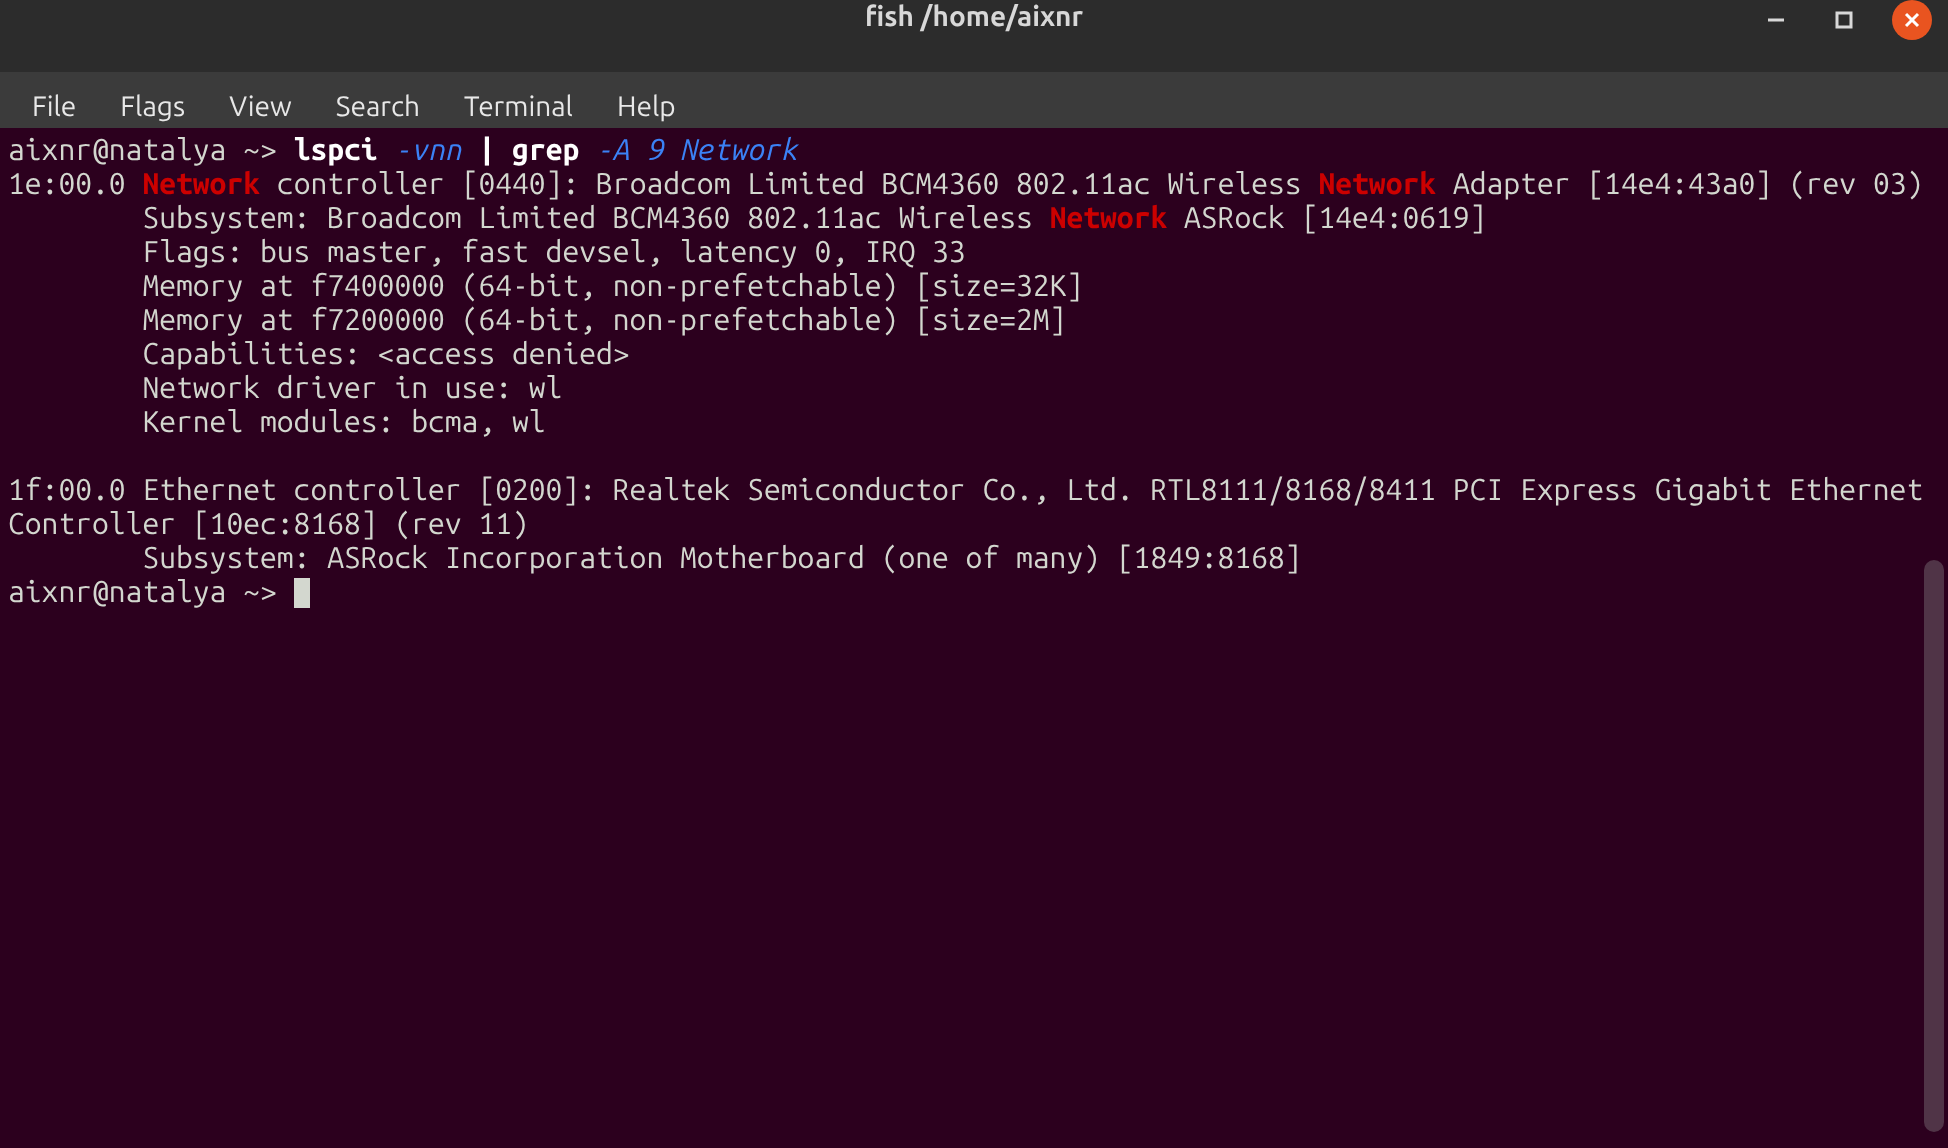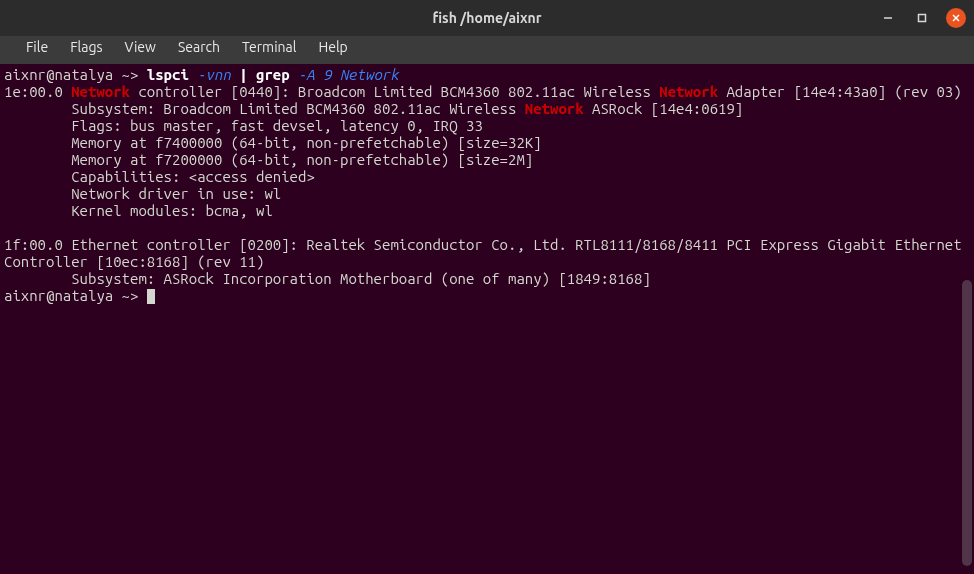--- a/index.html
+++ b/index.html
@@ -9,21 +9,20 @@
       width: 974px;
       height: 574px;
       overflow: hidden;
       display: flex;
       flex-direction: column;
     }
     .titlebar {
       background: #2c2c2c;
       height: 36px;
       display: flex;
-      align-items: center;
       justify-content: center;
       position: relative;
       color: #d8d8d8;
       font-size: 14px;
       font-weight: bold;
     }
     .window-controls {
       position: absolute;
       right: 8px;
       display: flex;
@@ -38,22 +37,22 @@
       justify-content: center;
       cursor: pointer;
       border-radius: 50%;
     }
     .win-btn.close { background: #e95420; }
     .win-btn svg { width: 10px; height: 10px; }
     .menubar {
       background: #3b3b3b;
       height: 28px;
       display: flex;
-      align-items: flex-start;
-      padding: 0 16px;
+      align-items: flex-end;
+      padding: 0 6px;
       gap: 2px;
       color: #e8e8e8;
       font-size: 14px;
     }
     .menu-item {
       padding: 3px 10px;
       cursor: pointer;
     }
     .terminal {
       flex: 1;

